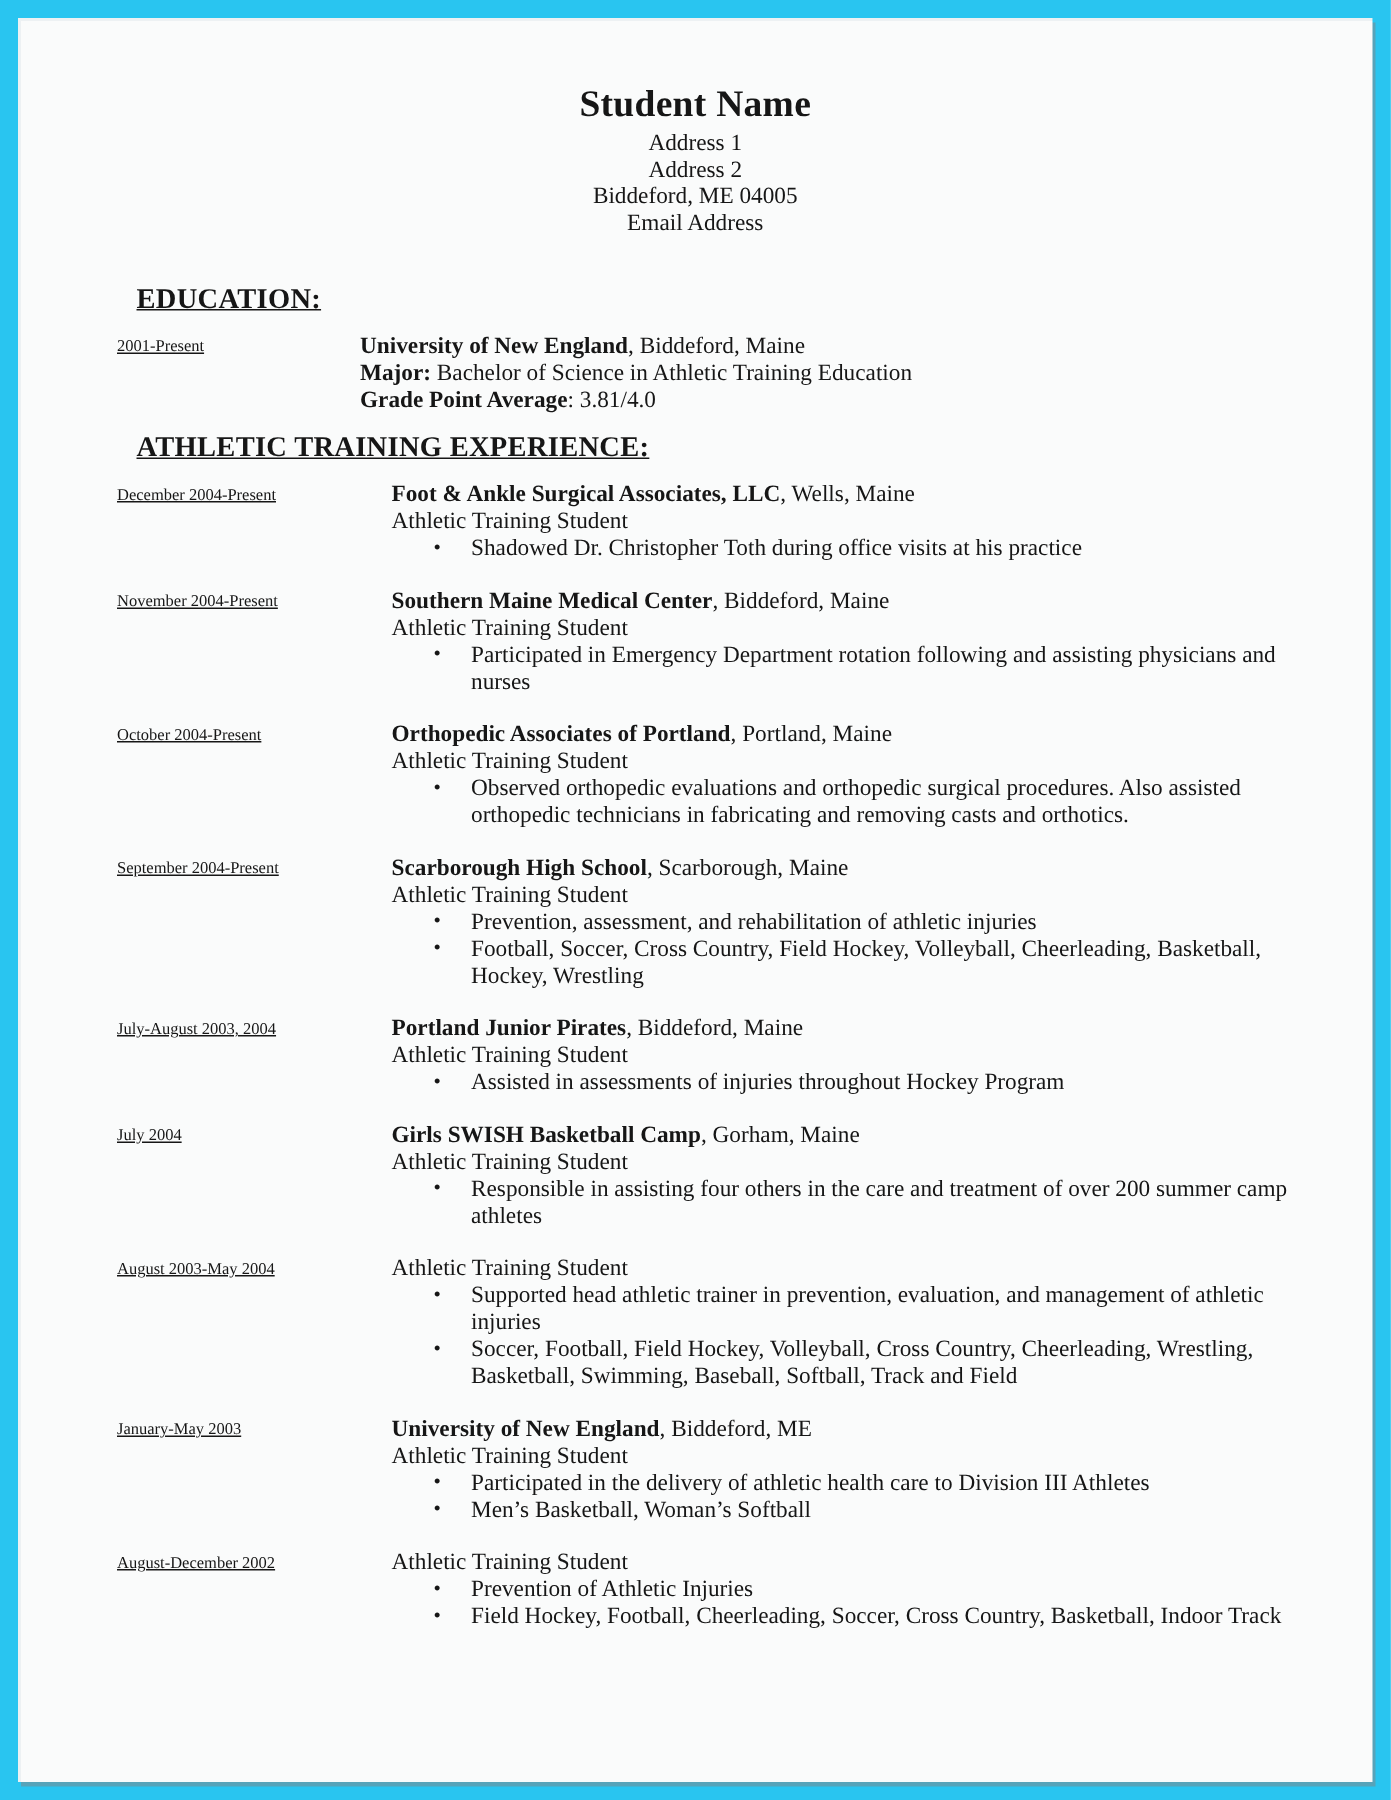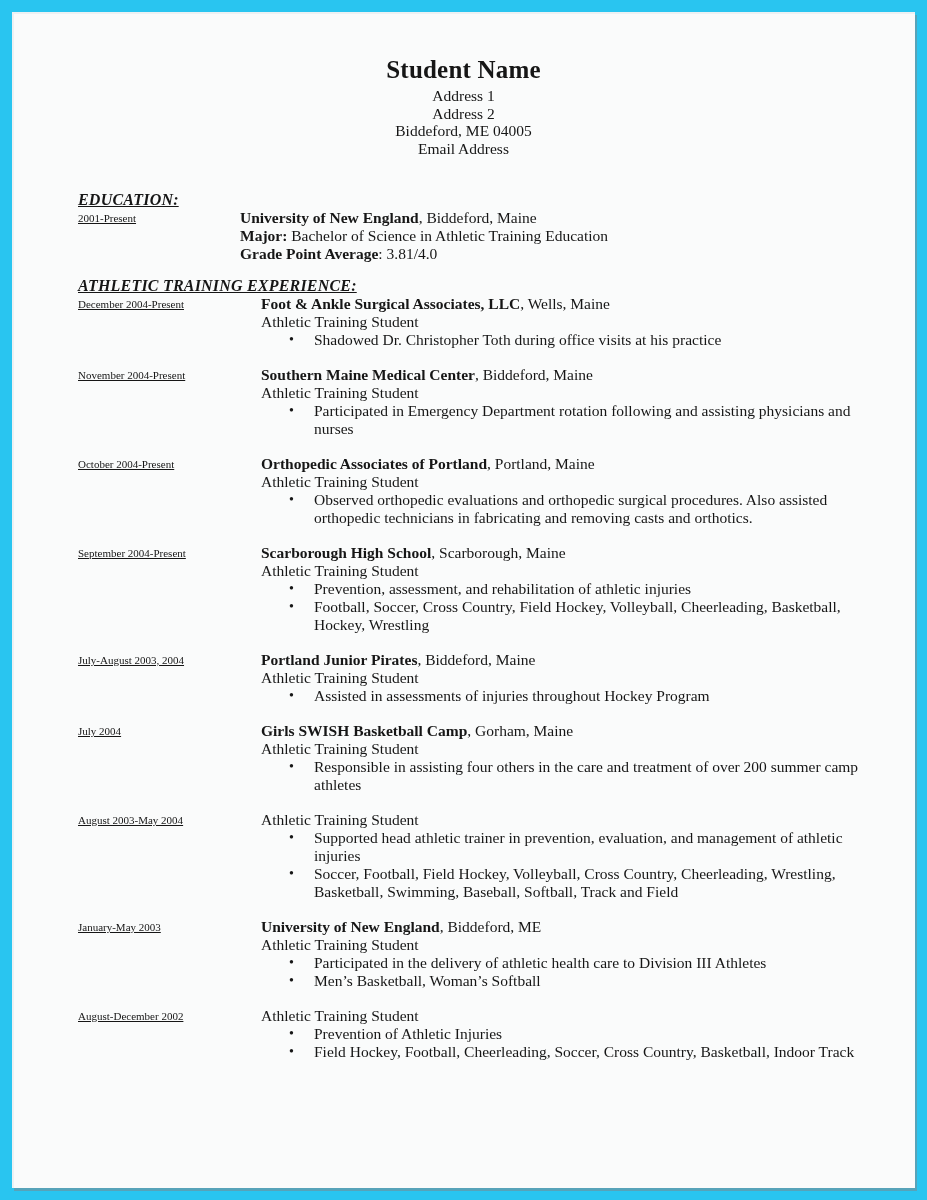--- a/index.html
+++ b/index.html
@@ -42,27 +42,26 @@
   }
   .addr {
     font-size: 15.5px;
     line-height: 17.5px;
   }
   section {
     margin-left: 66px;
     margin-right: 45px;
   }
   h2 {
-    font-size: 16px;
+    font-size: 19px;
     line-height: 18px;
     font-weight: bold;
     text-decoration: underline;
-    margin: 0;
+    margin: 13px;
     letter-spacing: 0.2px;
-    font-style: italic;
   }
   .sec-education h2 { margin-top: 34px; }
   .sec-experience h2 { margin-top: 14px; }
   .row {
     display: grid;
     grid-template-columns: 162px 1fr;
     align-items: start;
   }
   .entry { margin-bottom: 17px; gap: 21px; }
   .entry:last-child { margin-bottom: 0; }

